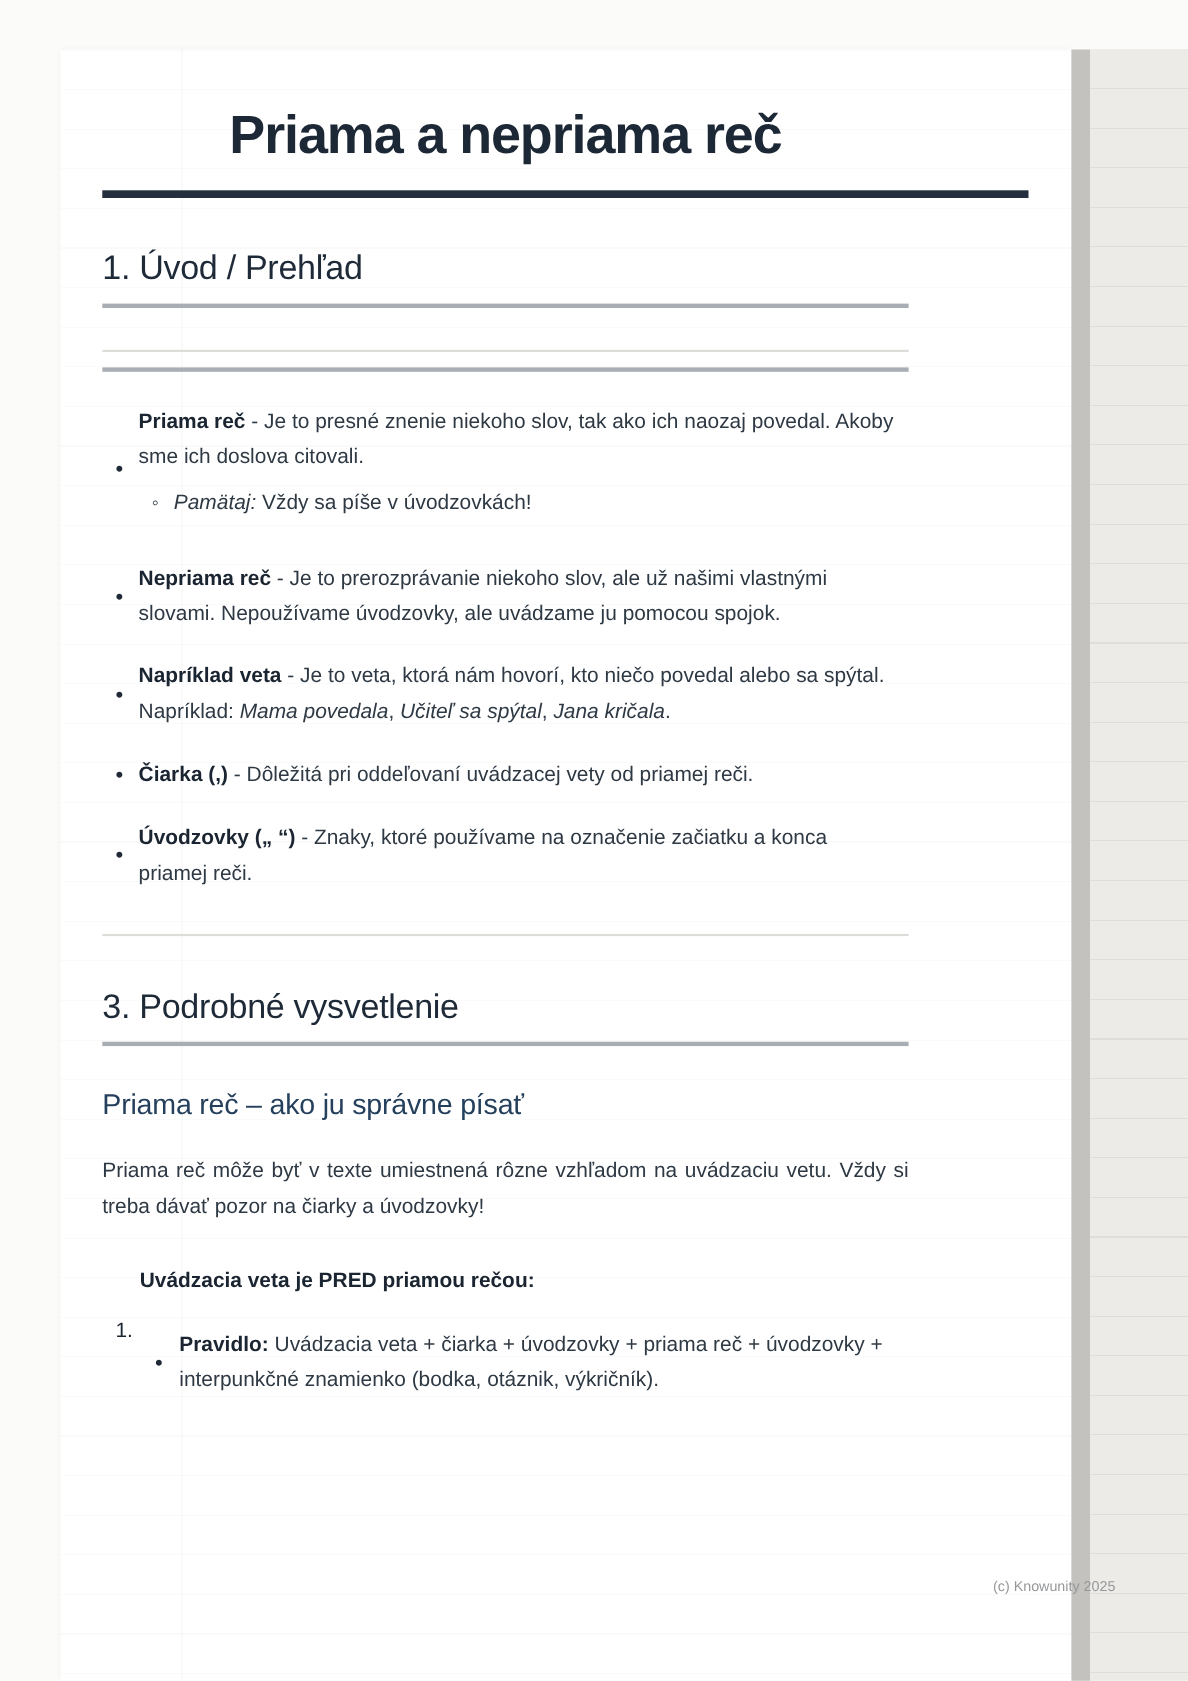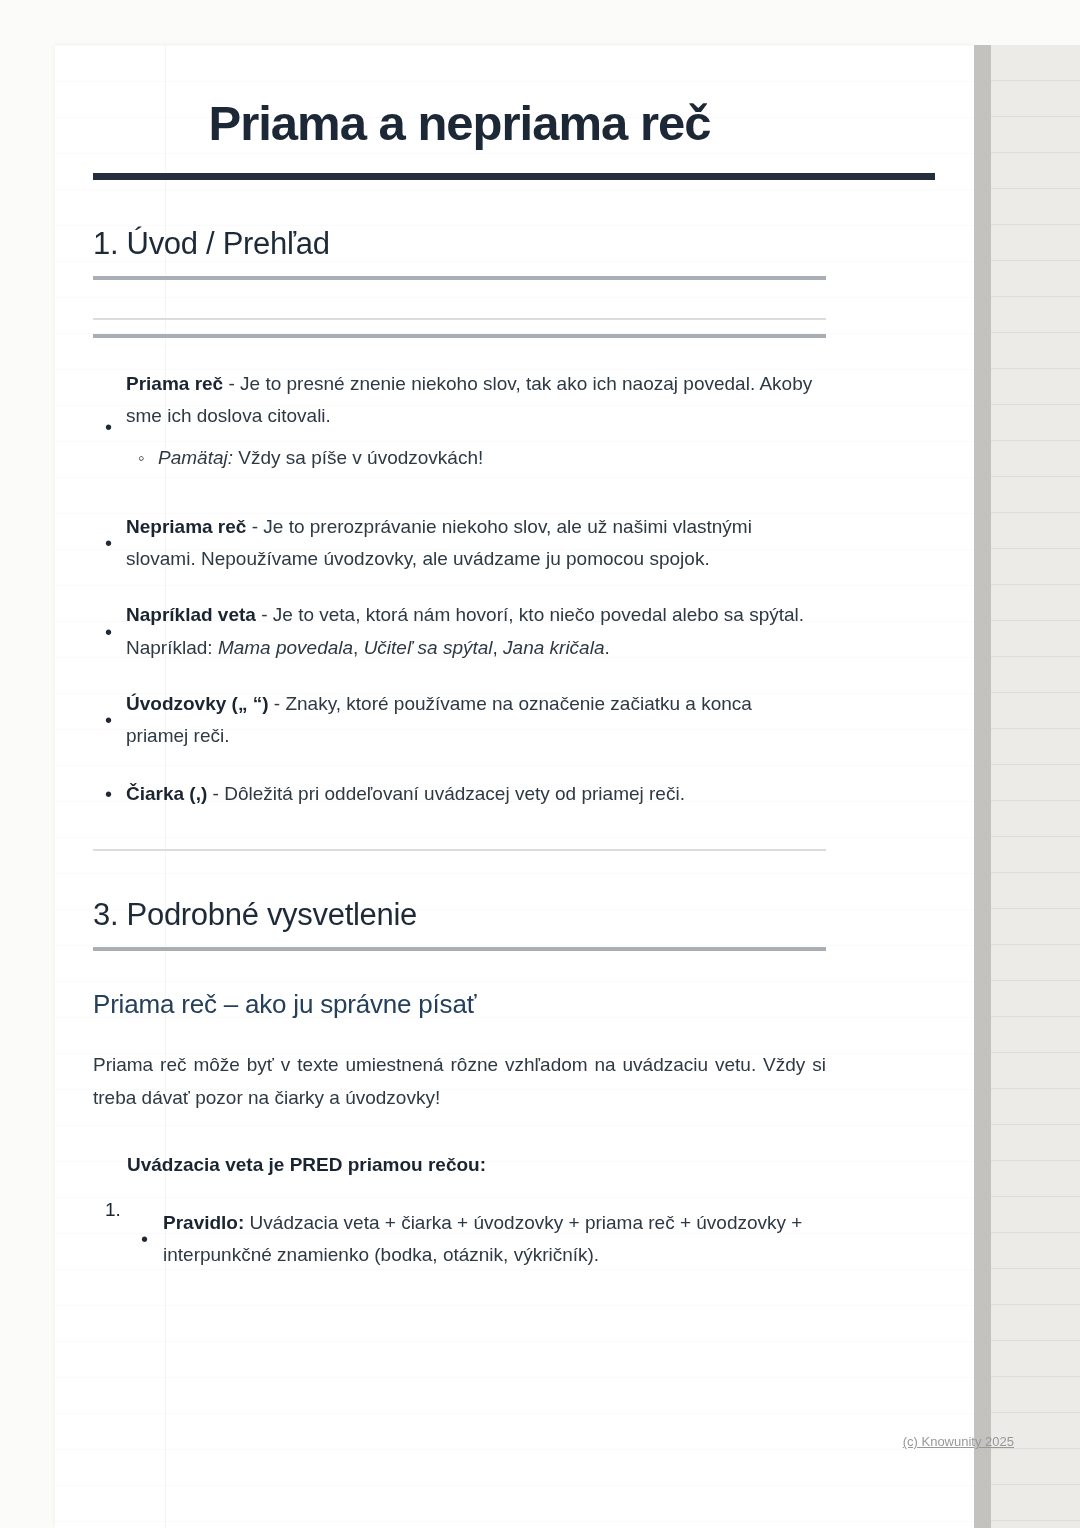--- a/index.html
+++ b/index.html
@@ -151,21 +151,20 @@
   .numlist .list.inner .marker { flex: 0 0 22px; }
 
   
   .footer-credit {
     position: absolute;
     top: 1434px;
     right: 66px;
     font-size: 13px;
     color: #96989a;
     z-index: 5;
-    text-decoration: underline;
   }
 </style>
 </head>
 <body>
 
 <div class="sheet">
   <div class="margin-line"></div>
 
   <div class="content">
 
@@ -209,28 +208,28 @@
         <li class="li">
           <span class="marker dot"></span>
           <div class="b-body">
             <p class="b-line"><strong class="term">Napríklad veta</strong><span> - Je to veta, ktorá nám hovorí, kto niečo povedal alebo sa spýtal. Napríklad: </span><em>Mama povedala</em><span>, </span><em>Učiteľ sa spýtal</em><span>, </span><em>Jana kričala</em><span>.</span></p>
           </div>
         </li>
 
         <li class="li">
           <span class="marker dot"></span>
           <div class="b-body">
+            <p class="b-line"><strong class="term">Čiarka (,)</strong><span> - Dôležitá pri oddeľovaní uvádzacej vety od priamej reči.</span></p>
+          </div>
+        </li>
+
+        <li class="li">
+          <span class="marker dot"></span>
+          <div class="b-body">
             <p class="b-line"><strong class="term">Úvodzovky („ “)</strong><span> - Znaky, ktoré používame na označenie začiatku a konca priamej reči.</span></p>
-          </div>
-        </li>
-
-        <li class="li">
-          <span class="marker dot"></span>
-          <div class="b-body">
-            <p class="b-line"><strong class="term">Čiarka (,)</strong><span> - Dôležitá pri oddeľovaní uvádzacej vety od priamej reči.</span></p>
           </div>
         </li>
 
       </ul>
     </section>
 
     <div class="divider"></div>
 
     <section>
       <h2>3. Podrobné vysvetlenie</h2>

